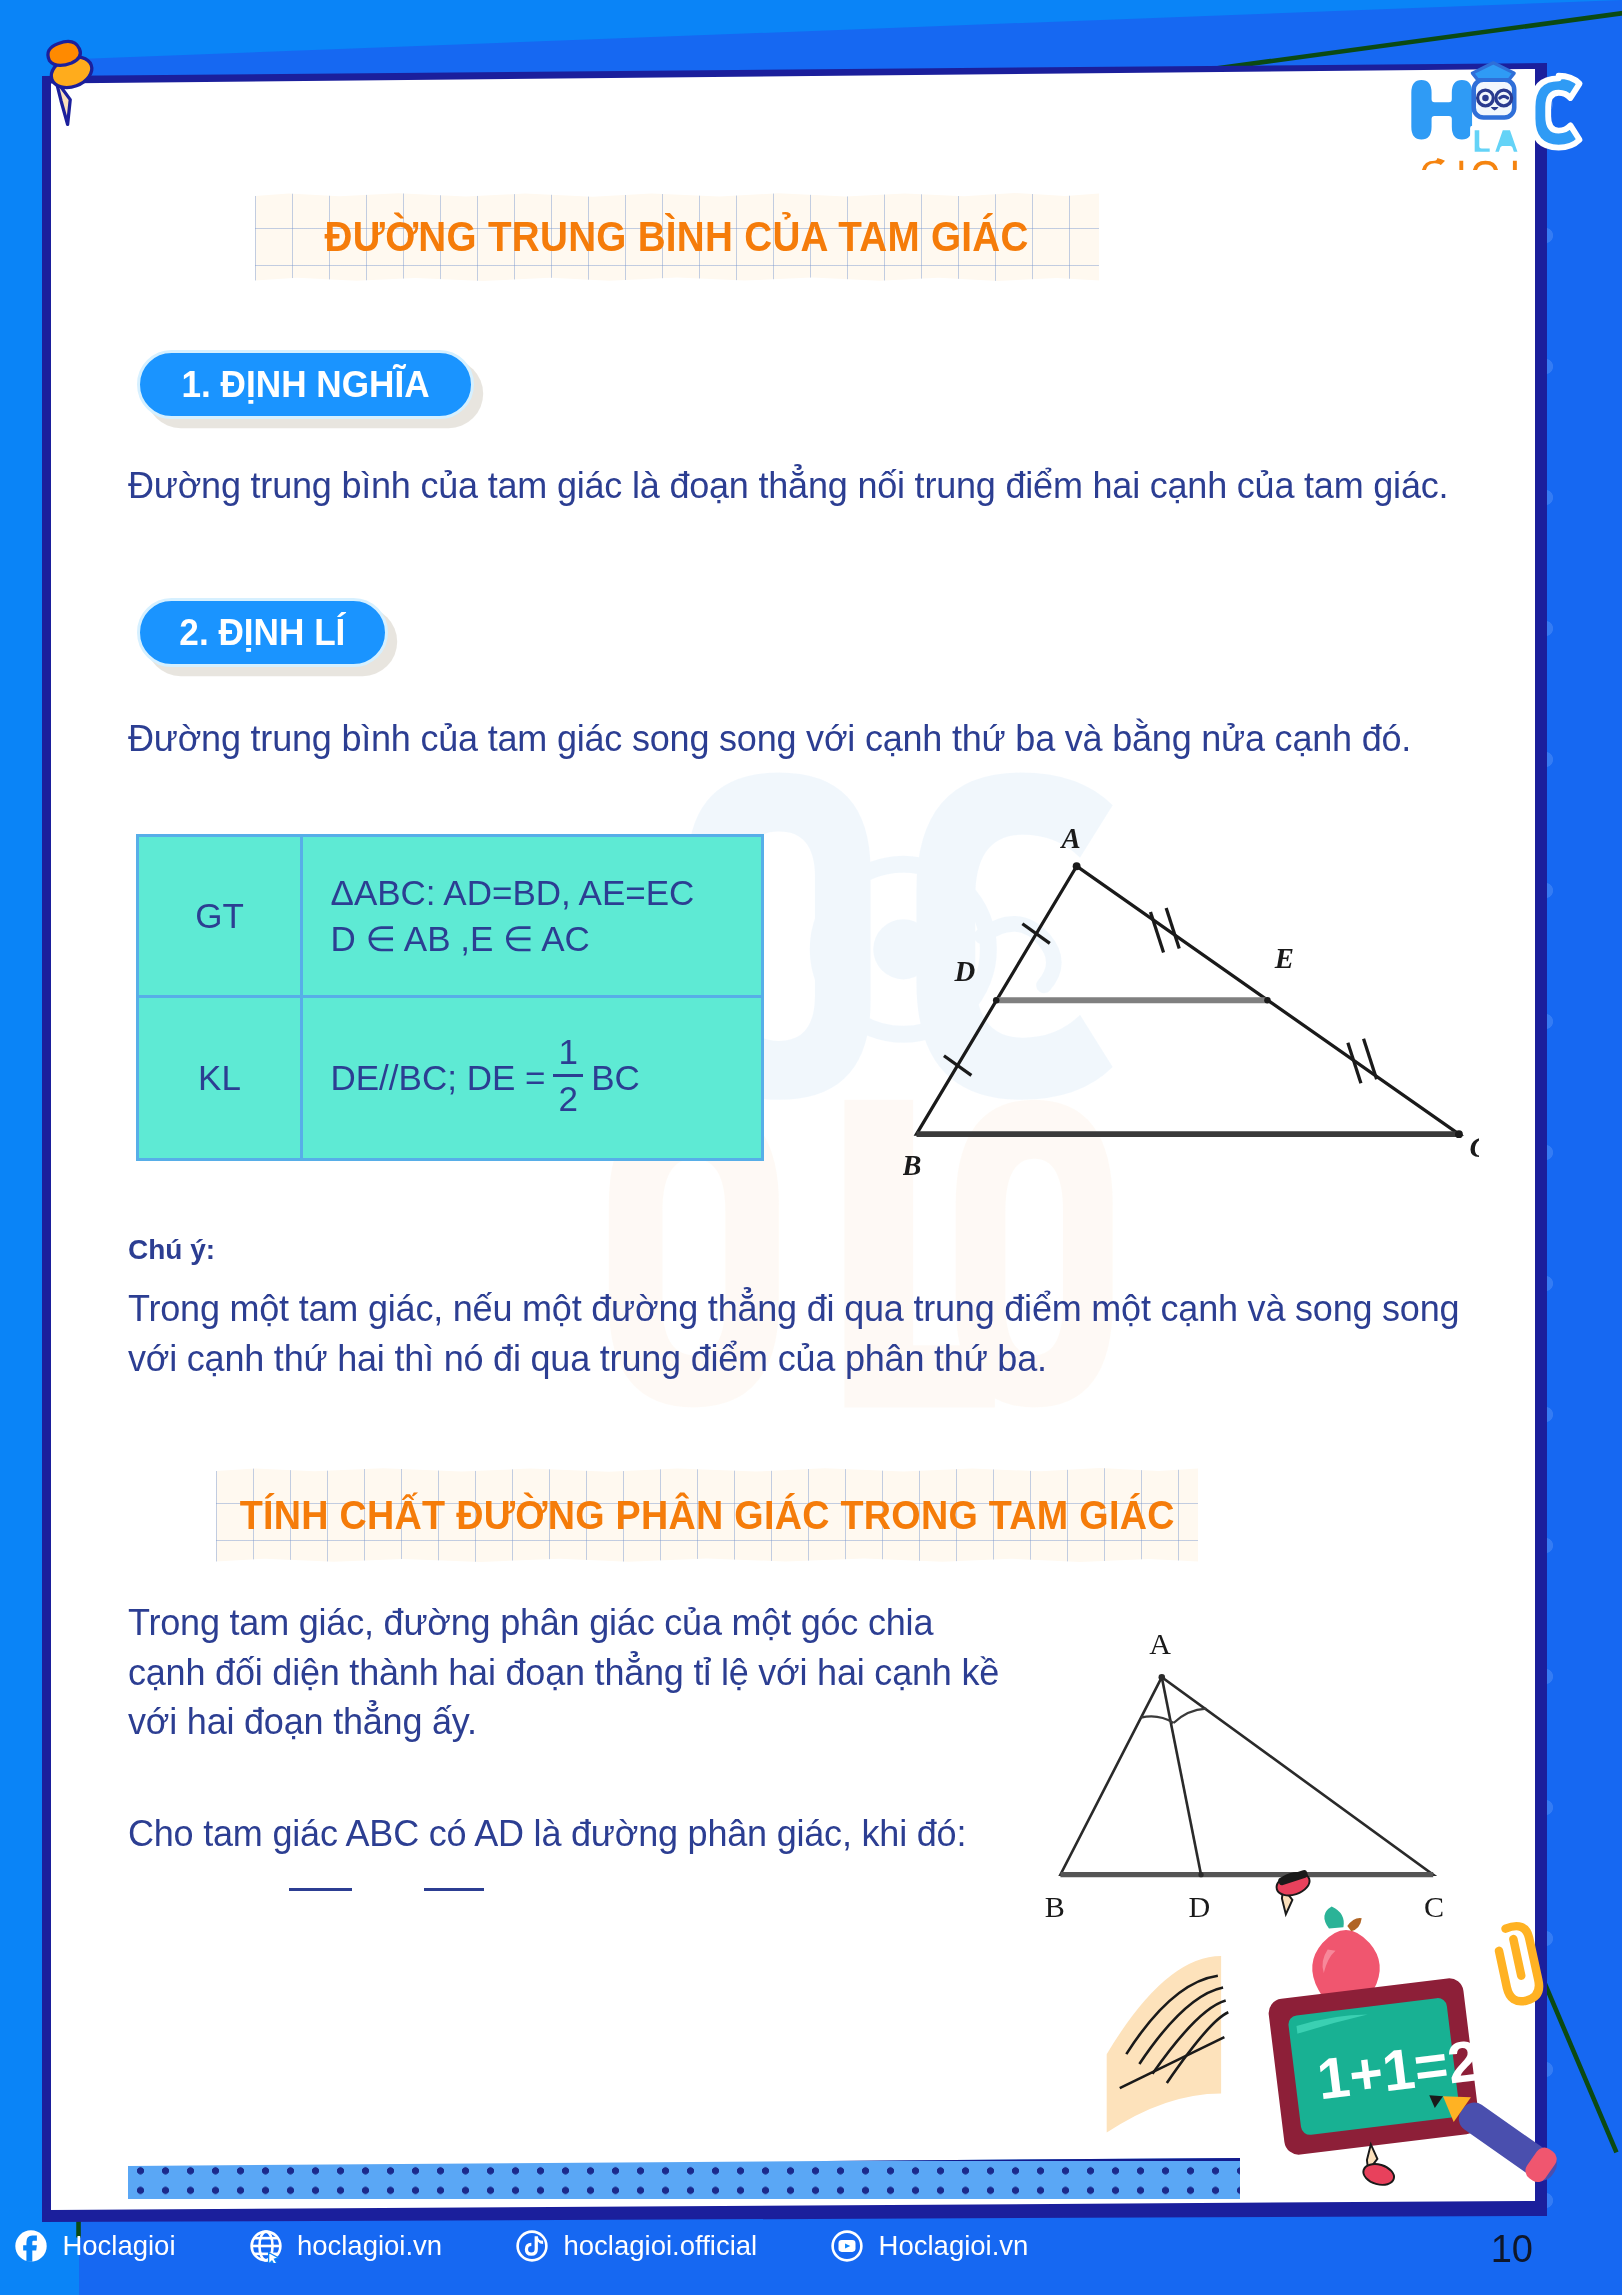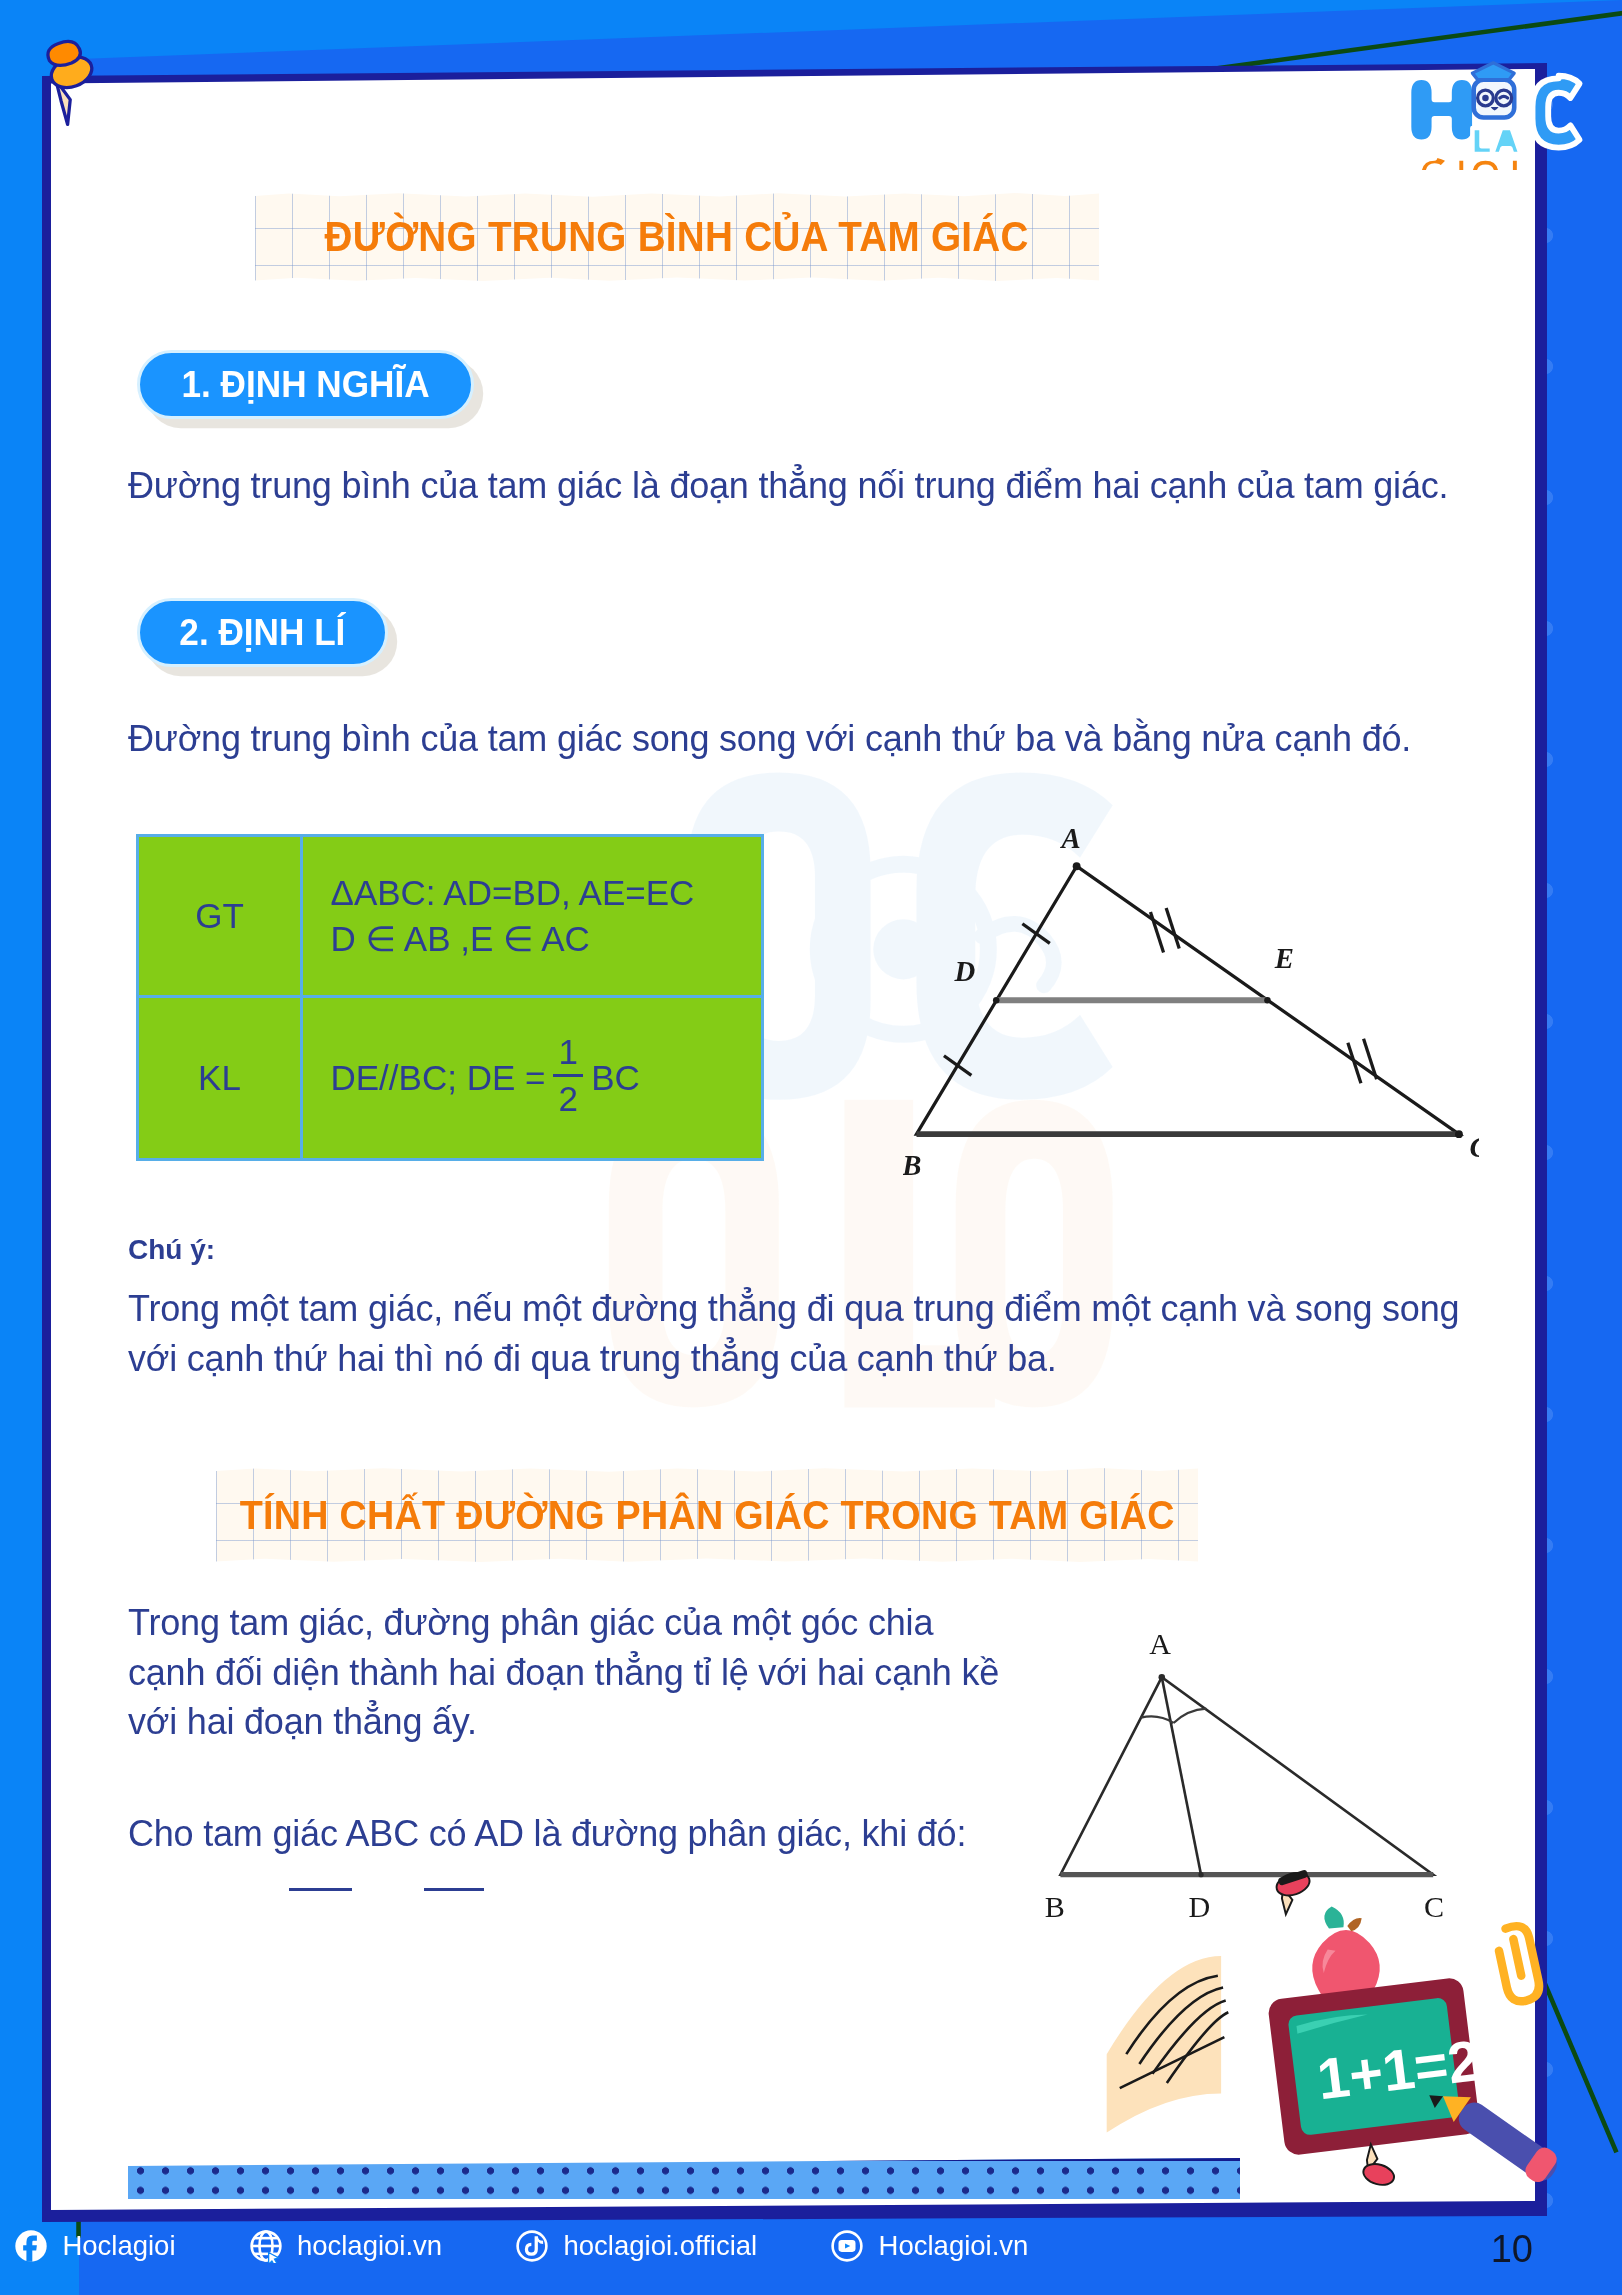--- a/index.html
+++ b/index.html
@@ -126,21 +126,21 @@
     color:#2c3e92; font-size:28px; font-weight:bold;
   }
   #para-note{ left:128px; top:1268px; width:1381px; }
   #para-bisector{ left:128px; top:1582px; width:877px; }
   #para-given{ left:128px; top:1793px; width:877px; }
 
   
   #gt-table{
     position:absolute; left:136px; top:818px;
     width:628px; height:327px;
-    background:#84cc16;
+    background:#5eead4;
     border:3.3px solid #57aee8;
     display:grid;
     grid-template-columns:164px 1fr;
     grid-template-rows:1fr 1fr;
   }
   #gt-table > div{
     display:flex; align-items:center;
     color:#2c3e92; font-size:35px;
   }
   .tbl-label{ justify-content:center; }
@@ -298,21 +298,21 @@
     <g font-family="Liberation Serif, serif" font-style="italic" font-weight="bold" font-size="44" fill="#1a1a1a">
       <text x="242" y="32">A</text>
       <text x="78" y="235">D</text>
       <text x="568" y="215">E</text>
       <text x="-2" y="533">B</text>
       <text x="866" y="505">C</text>
     </g>
   </svg>
 
   <div id="note-label">Chú ý:</div>
-  <div class="para" id="para-note">Trong một tam giác, nếu một đường thẳng đi qua trung điểm một cạnh và song song với cạnh thứ hai thì nó đi qua trung thẳng của cạnh thứ ba.</div>
+  <div class="para" id="para-note">Trong một tam giác, nếu một đường thẳng đi qua trung điểm một cạnh và song song với cạnh thứ hai thì nó đi qua trung điểm của phân thứ ba.</div>
 
   <div class="banner" id="banner-2">
     <div class="grid"></div>
     <div class="torn-top"></div>
     <div class="torn-bottom"></div>
     <h1>TÍNH CHẤT ĐƯỜNG PHÂN GIÁC TRONG TAM GIÁC</h1>
   </div>
 
   <div class="para" id="para-bisector">Trong tam giác, đường phân giác của một góc chia cạnh đối diện thành hai đoạn thẳng tỉ lệ với hai cạnh kề với hai đoạn thẳng ấy.</div>
   <div class="para" id="para-given">Cho tam giác ABC có AD là đường phân giác, khi đó:</div>

